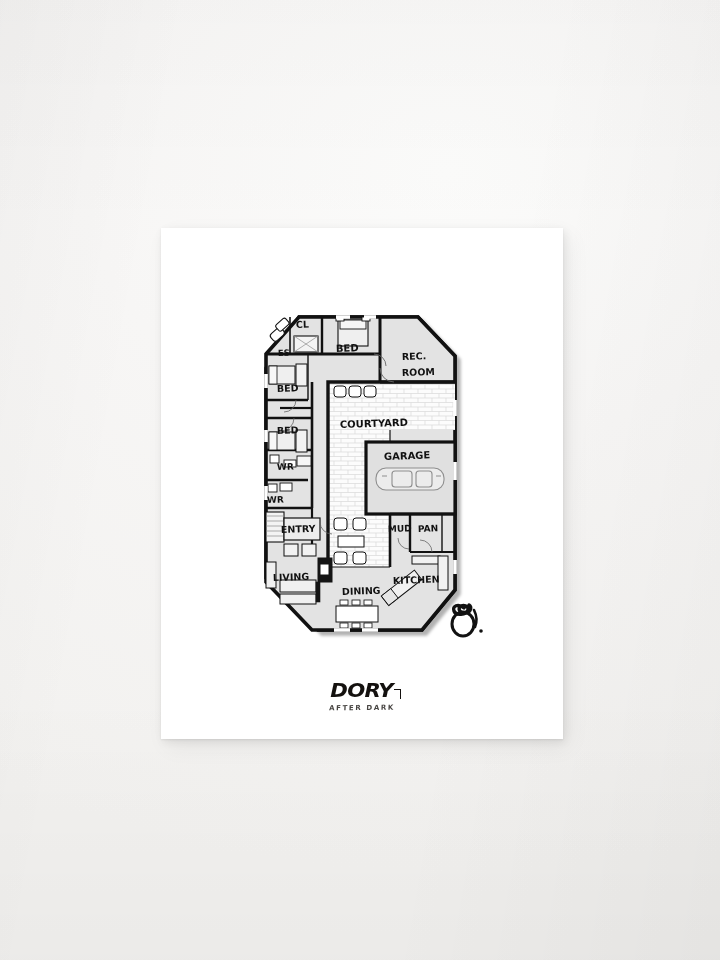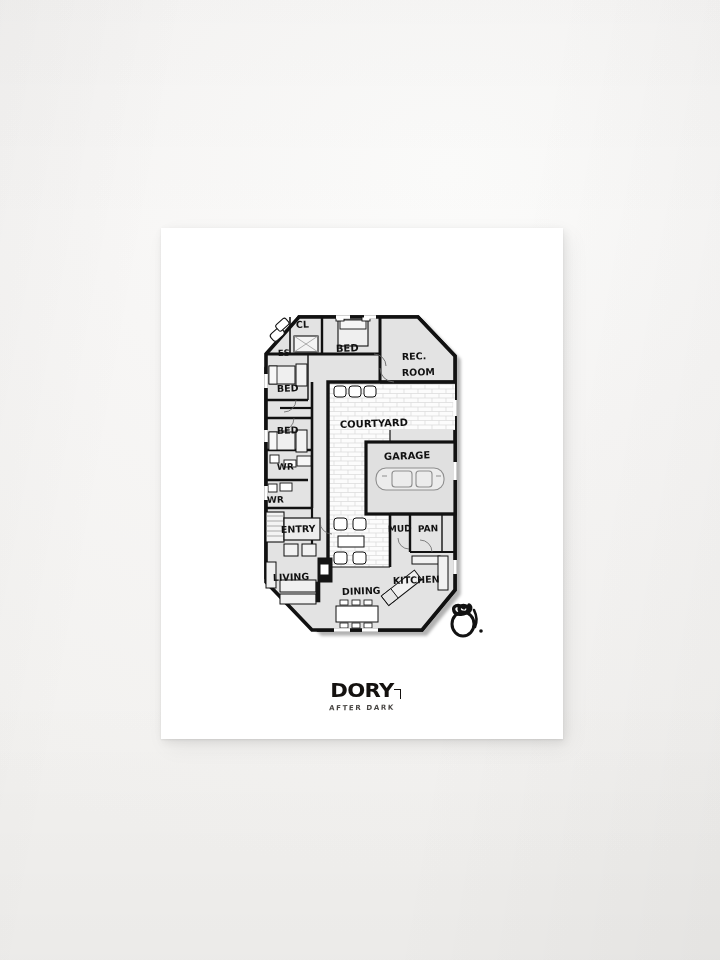--- a/index.html
+++ b/index.html
@@ -55,20 +55,21 @@
   #logo-block{
     position:absolute;
     left:0; right:0;
     top:452px;
     text-align:center;
   }
   #dory-row{
     display:inline-block;
     position:relative;
     line-height:1;
+    font-style:italic;
   }
   #dory-word{
     font-family:"DejaVu Sans", sans-serif;
     font-weight:700;
     font-size:20px;
     letter-spacing:-0.6px;
     color:#14110f;
     display:inline-block;
     transform: scaleX(1.06);
   }

